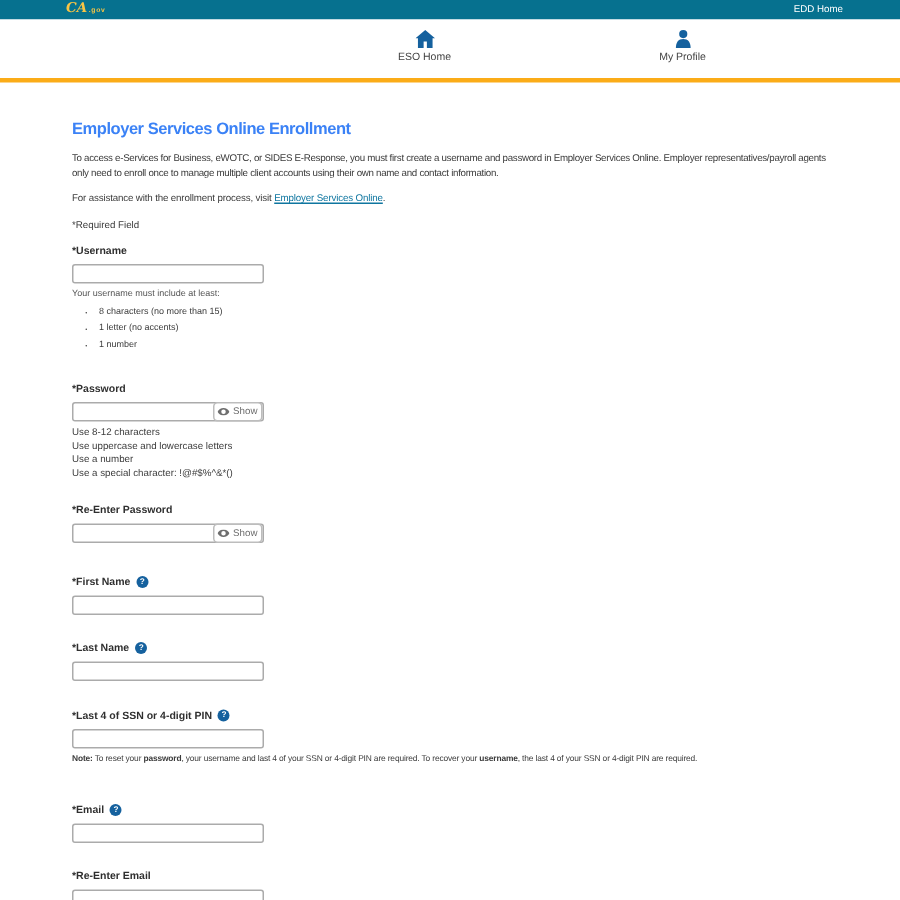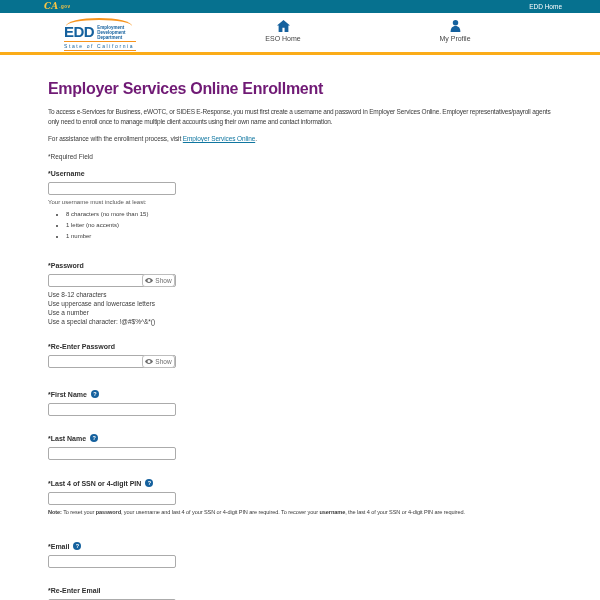--- a/index.html
+++ b/index.html
@@ -26,21 +26,21 @@
   .edd-state { font-size:5px; letter-spacing:1.6px; color:#15619E; border-top:1px solid #F7941D;
     border-bottom:1.5px solid #F7941D; padding:1px 0; margin-top:1px; white-space:nowrap; }
 
   .nav-item { position:absolute; top:7px; text-align:center; font-size:7px; color:#444; cursor:pointer; }
   .nav-eso { left:249px; width:68px; }
   .nav-profile { left:420px; width:70px; }
   .nav-item svg { display:block; margin:0 auto 3px; }
 
   
   .content { padding-left:48px; padding-right:40px; }
-  h1.page-title { margin-top:25px; font-size:16px; font-weight:700; letter-spacing:-0.3px; color:#701a75; }
+  h1.page-title { margin-top:25px; font-size:11px; font-weight:700; letter-spacing:-0.3px; color:#3b82f6; }
   .intro { margin-top:9px; font-size:6.5px; letter-spacing:-0.2px; line-height:9.5px; max-width:552px; color:#3b3b3b; }
   .assist { margin-top:9px; font-size:6.5px; letter-spacing:-0.1px; }
   .assist a { color:#0F76A0; text-decoration:underline; cursor:pointer; }
   .required { margin-top:11px; font-size:6.5px; }
 
   .group { }
   .g-username { margin-top:10px; }
   .g-password { margin-top:22px; }
   .g-repw { margin-top:17px; }
   .g-first { margin-top:22px; }
@@ -77,32 +77,20 @@
 
 <div class="topbar">
   <span class="ca-logo">
     <span>CA</span>
     <span class="gov">.gov</span>
   </span>
   <a class="topbar-link">EDD Home</a>
 </div>
 
 <div class="header">
-  <div class="edd-logo">
-    <div class="edd-swoosh"></div>
-    <div class="edd-main">
-      <span class="edd-big">EDD</span>
-      <span class="edd-dept">
-        <span>Employment</span><br>
-        <span>Development</span><br>
-        <span>Department</span>
-      </span>
-    </div>
-    <div class="edd-state">State of California</div>
-  </div>
 
   <div class="nav-item nav-eso">
     <svg width="13" height="12" viewBox="0 0 24 22">
       <path d="M12 0 0 10h3v12h7v-8h4v8h7V10h3z" fill="#15619E"></path>
     </svg>
     <span>ESO Home</span>
   </div>
 
   <div class="nav-item nav-profile">
     <svg width="11" height="12" viewBox="0 0 20 22">

